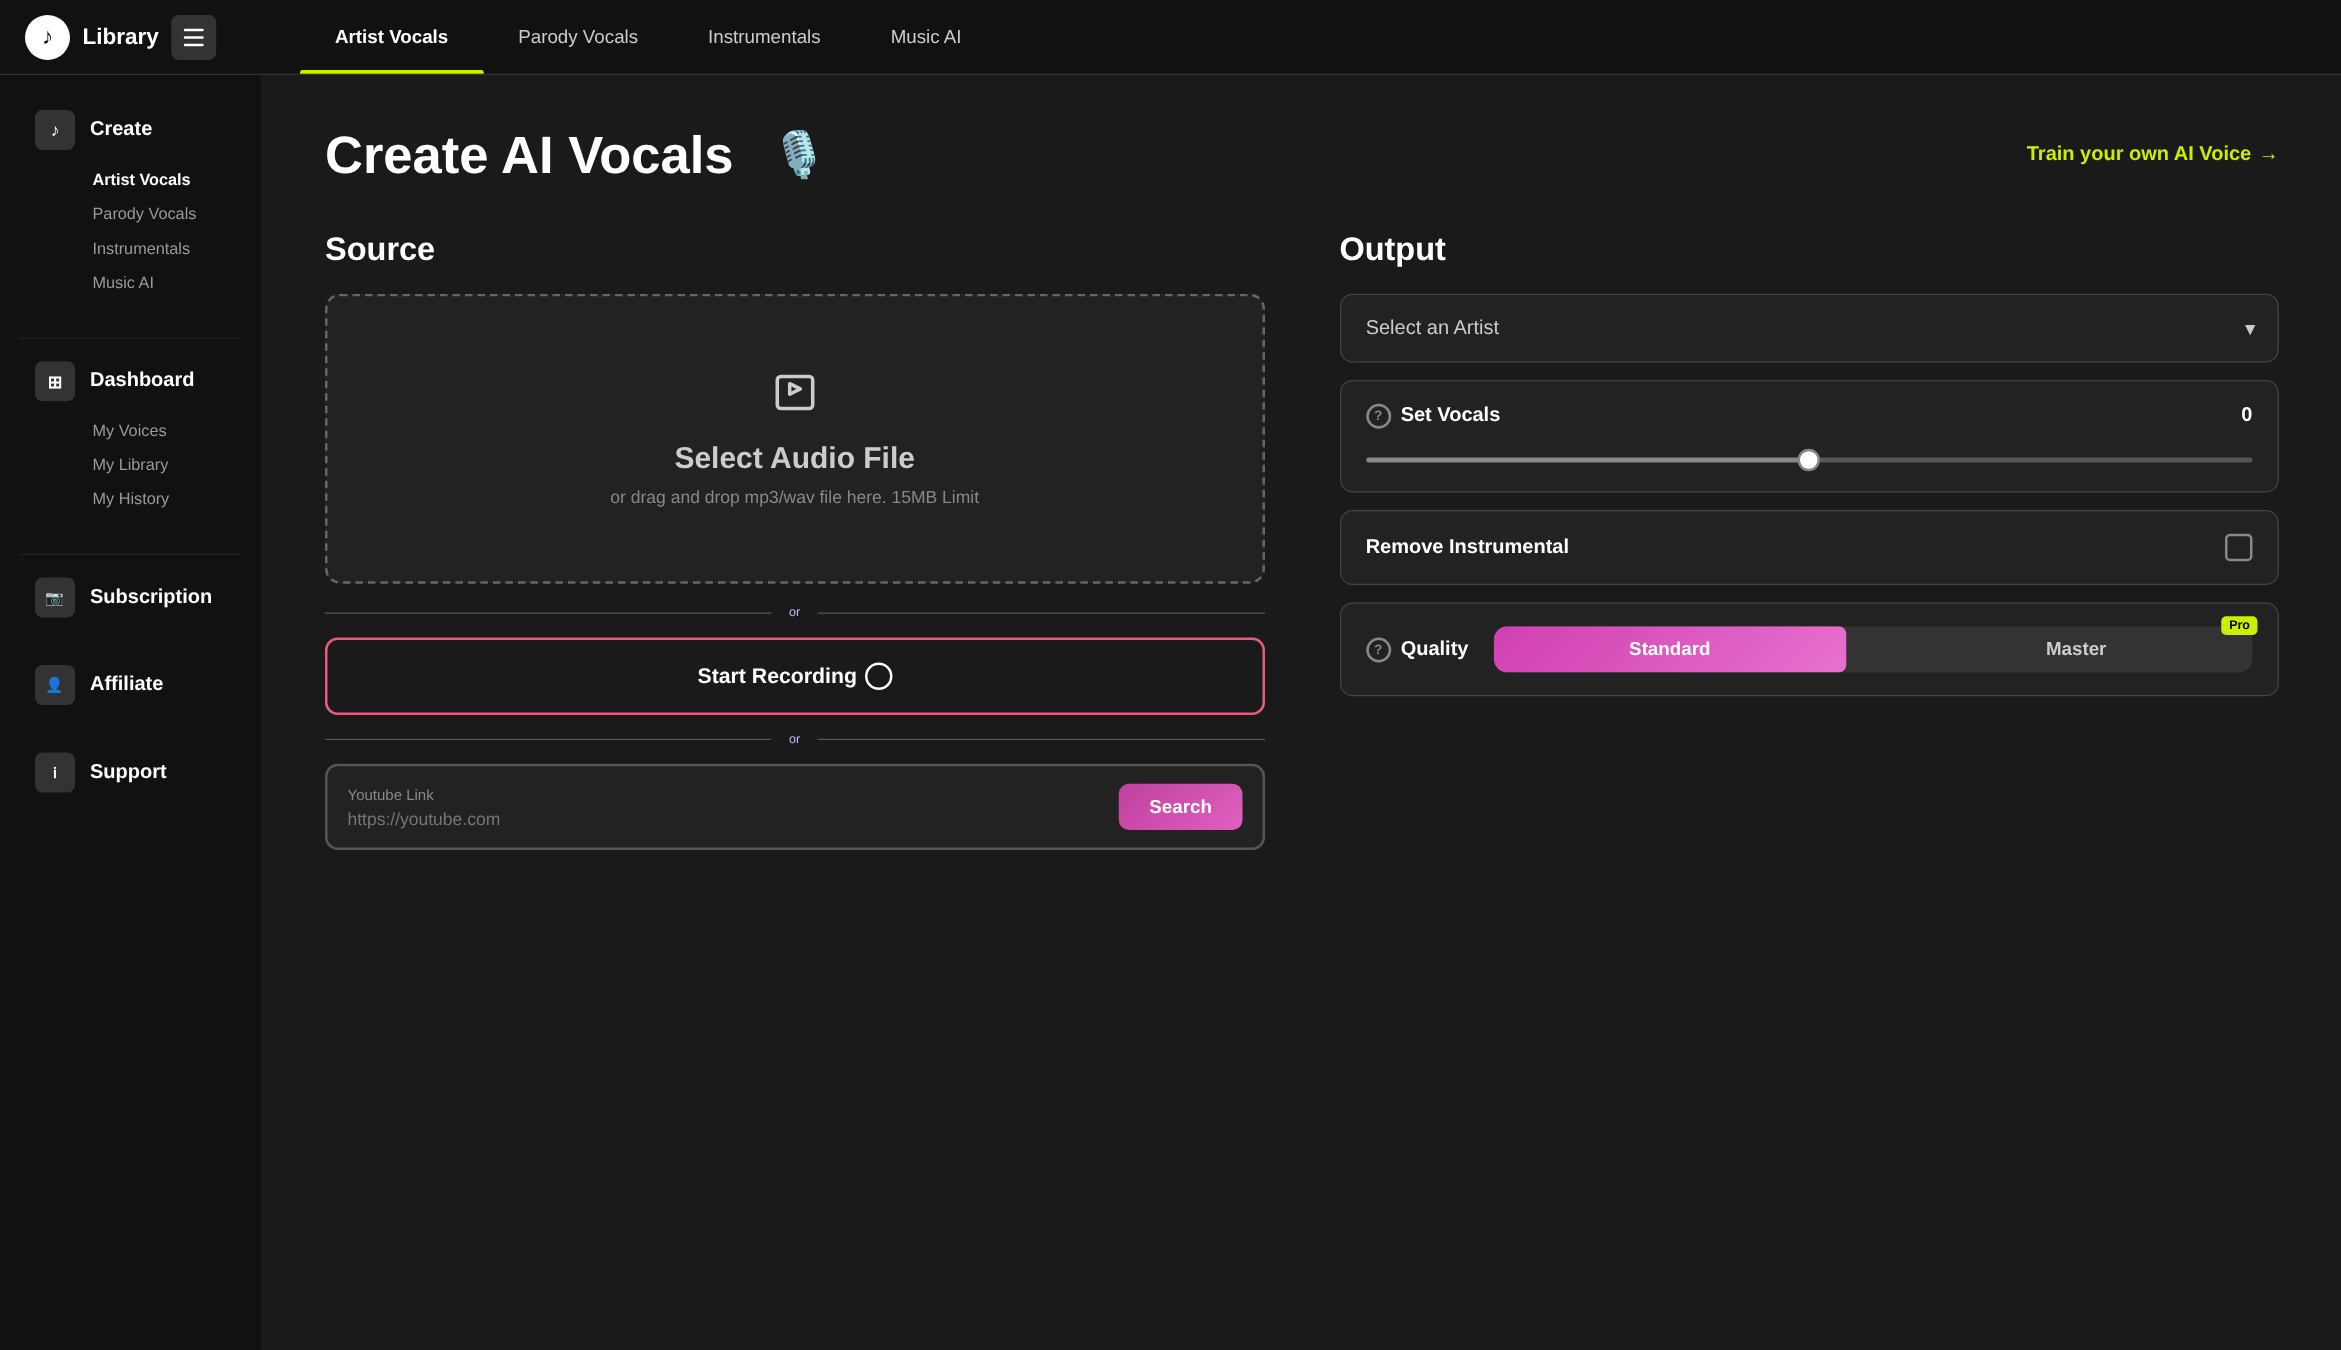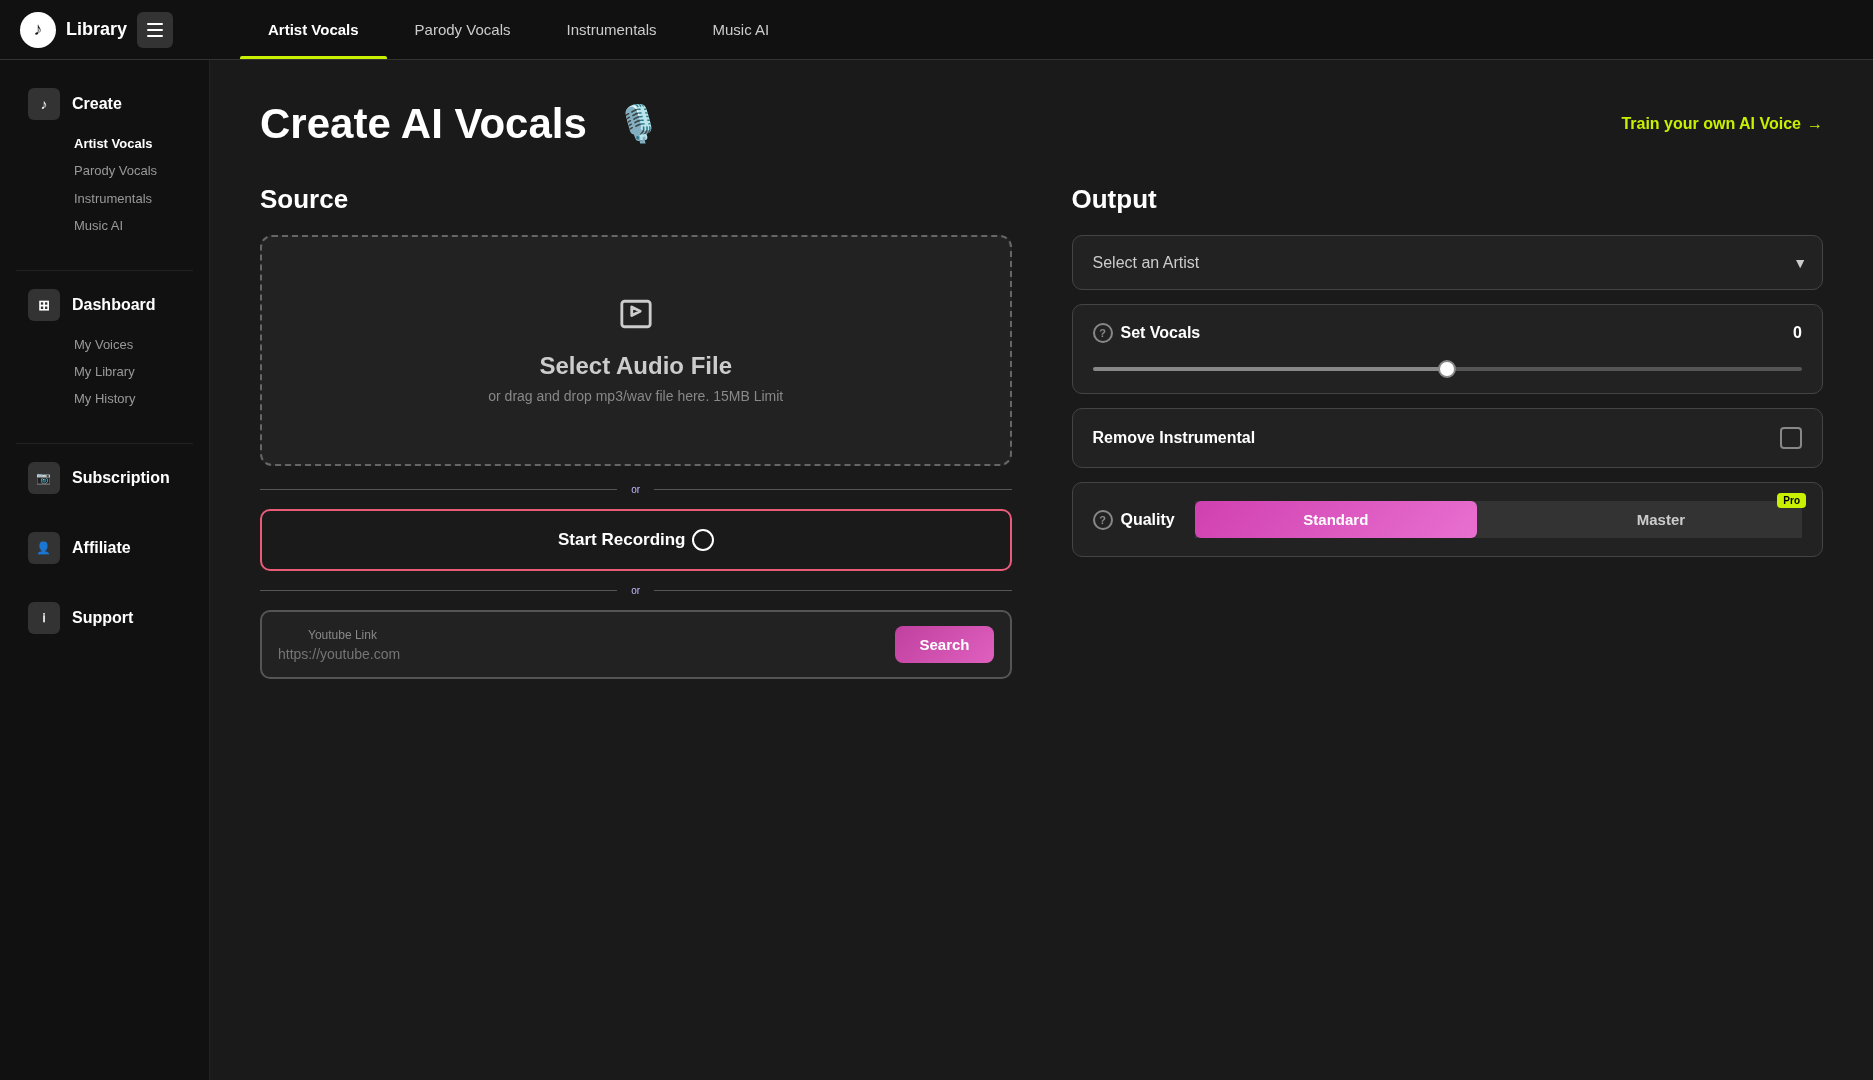--- a/index.html
+++ b/index.html
@@ -287,21 +287,20 @@
     }
     .youtube-input-wrap {
       flex: 1;
       display: flex;
       flex-direction: column;
       gap: 4px;
     }
     .youtube-label {
       font-size: 12px;
       color: #888;
-      margin-left: 30px;
     }
     .youtube-input {
       background: none;
       border: none;
       color: #ccc;
       font-size: 14px;
       outline: none;
       width: 100%;
     }
     .search-btn {
@@ -440,21 +439,21 @@
       align-items: center;
       gap: 8px;
       color: #fff;
       font-size: 16px;
       font-weight: 600;
       margin-right: 6px;
     }
     .quality-options {
       display: flex;
       background: #333;
-      border-radius: 0;
+      border-radius: 11px;
       overflow: hidden;
       flex: 1;
       position: relative;
       gap: 43px;
     }
     .quality-option {
       flex: 1;
       padding: 10px;
       text-align: center;
       font-size: 15px;

